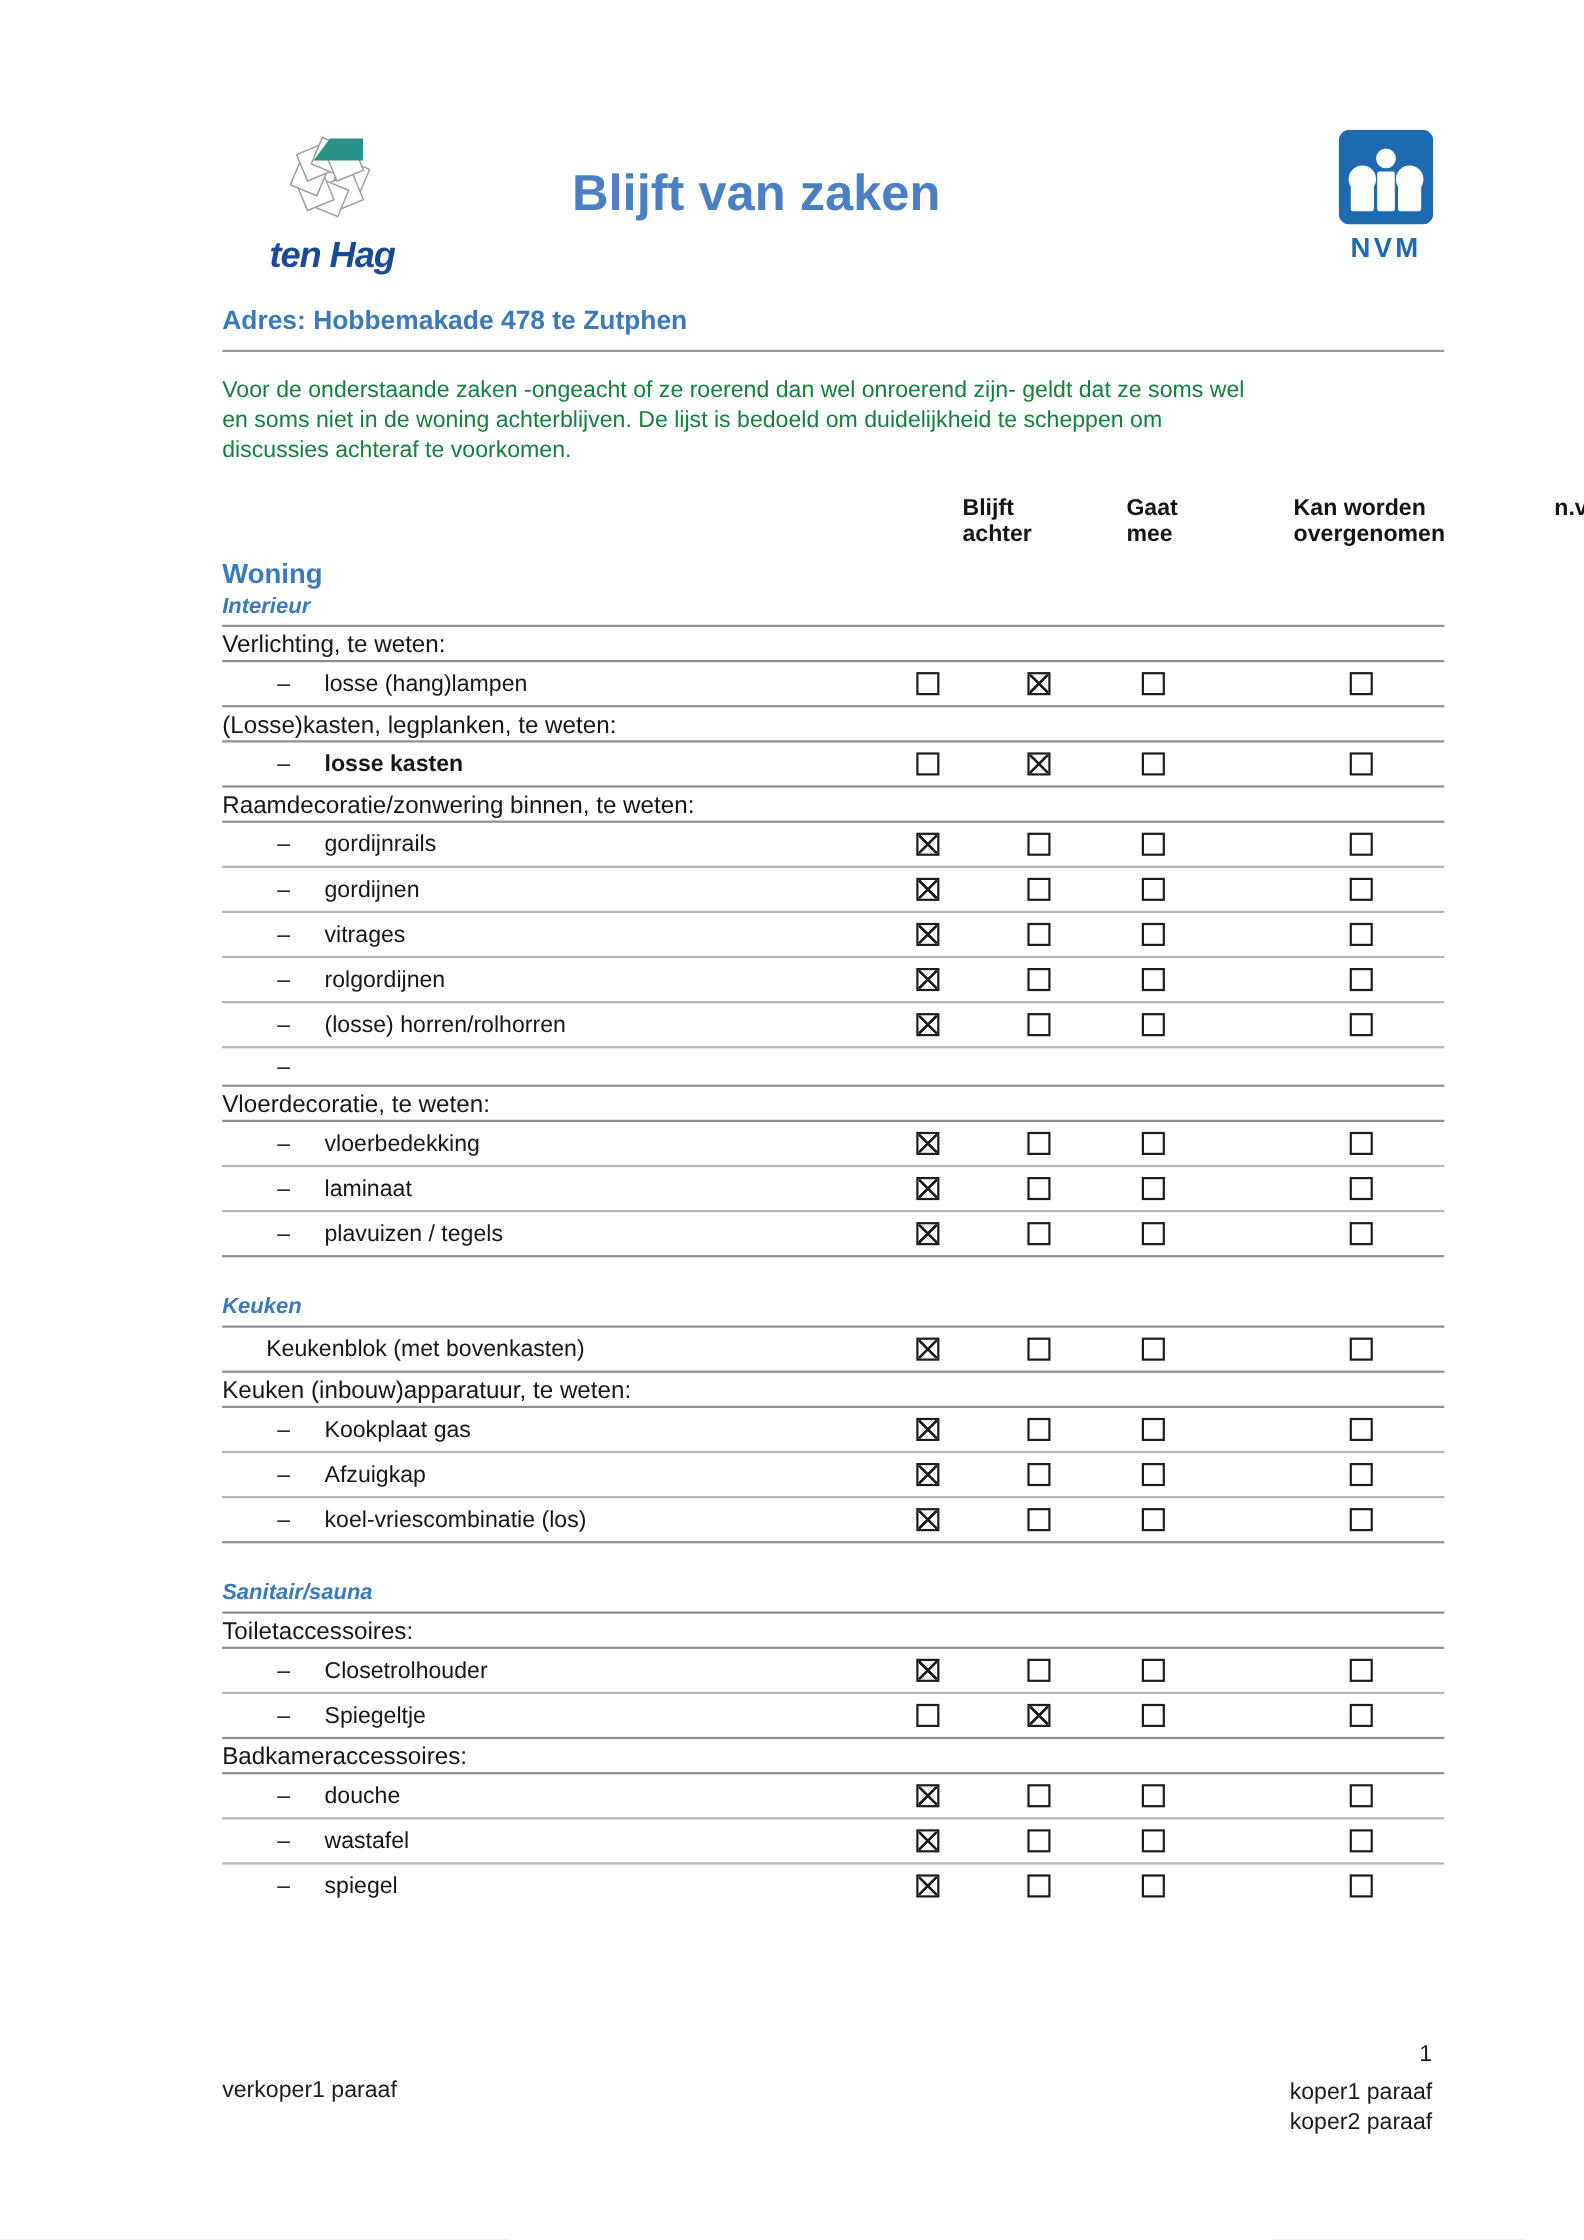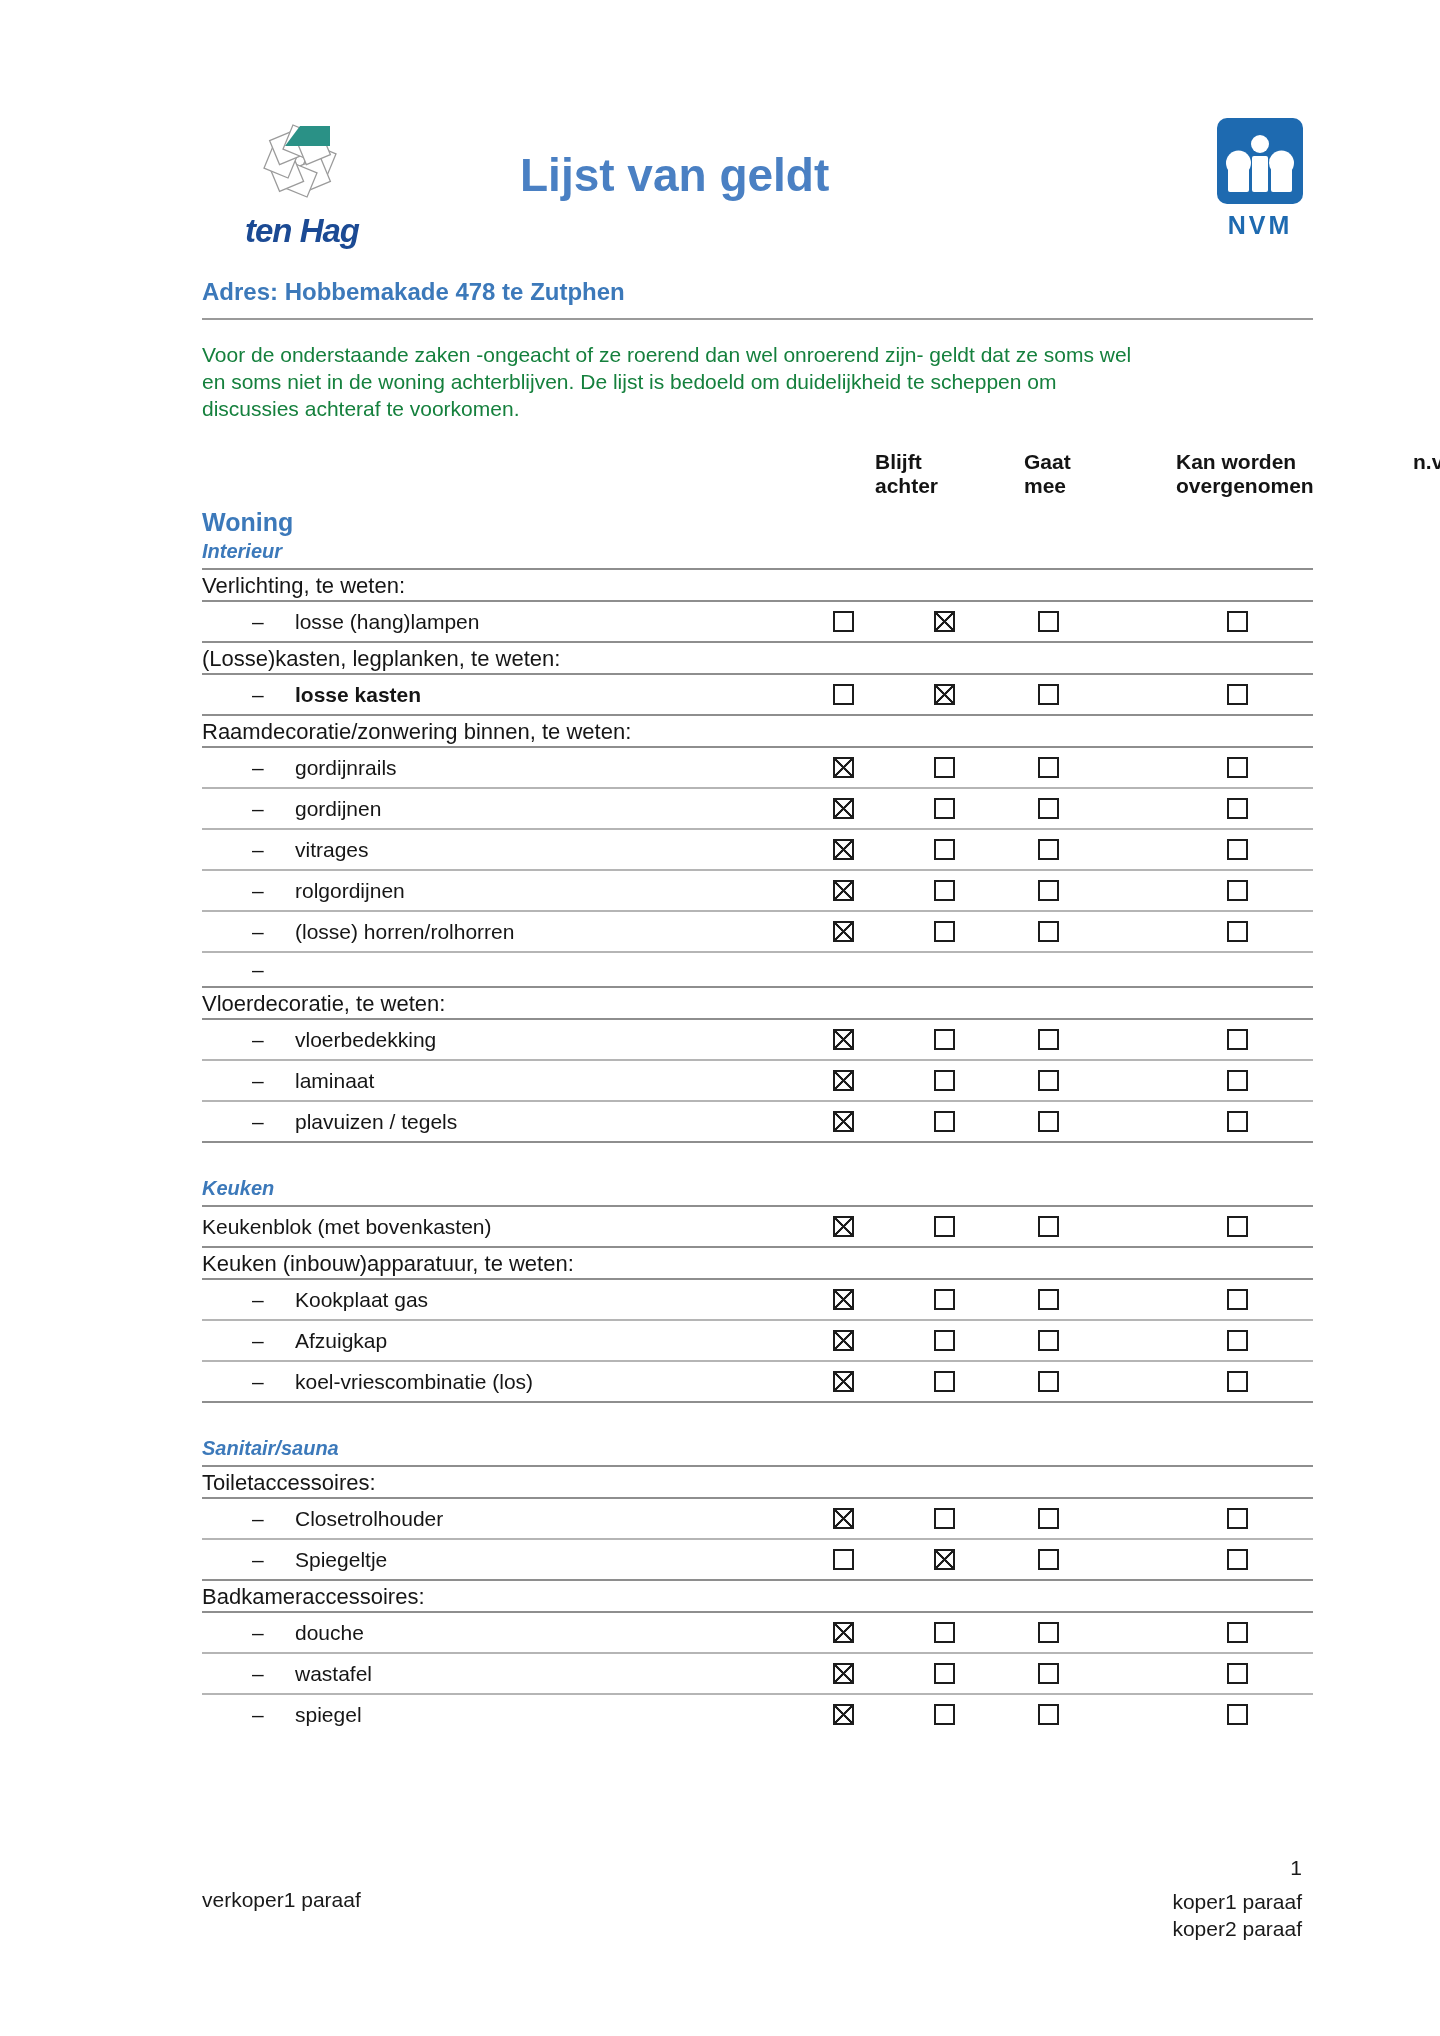--- a/index.html
+++ b/index.html
@@ -40,21 +40,21 @@
   .table{width:100%;}
   .table.closed{border-bottom:2px solid #8e8e8e;}
   .trow{align-items:center;}
   .trow.group{height:30px;border-top:2px solid #8e8e8e;}
   .trow.item,.trow.full{height:39px;border-top:2px solid #b5b5b5;}
   .trow.after-group{border-top-color:#8e8e8e;}
   .trow.empty{height:33px;}
   .glabel{grid-column:1 / -1;font-size:22px;align-self:start;padding-top:3px;color:#161616;}
   .ilabel{display:flex;align-items:center;font-size:21px;color:#161616;}
   .ilabel .dash{width:43px;padding-left:50px;}
-  .ilabel.noindent{padding-left:0;}
+  .ilabel.noindent{padding-left:0;margin-left:40px;}
   .ilabel .itext{}
   .ilabel .itext.b{font-weight:bold;}
   .cbcell{display:flex;align-items:center;}
   .cb{
     width:17px;height:17px;border:2px solid #1c1c1c;background:#fff;
     position:relative;display:inline-block;
   }
   .cb.checked::before{
     content:"";position:absolute;left:0;top:0;width:17px;height:17px;
     background:
@@ -81,21 +81,21 @@
         <rect x="-13" y="-13" width="26" height="26" transform="translate(44,51) rotate(22.5)"></rect>
         <rect x="-13" y="-13" width="26" height="26" transform="translate(49.6,37.6) rotate(67.5)"></rect>
         <rect x="-13" y="-13" width="26" height="26" transform="translate(63,32) rotate(22.5)"></rect>
         <rect x="-13" y="-13" width="26" height="26" transform="translate(76.4,37.6) rotate(67.5)"></rect>
       </g>
       <polygon points="63,16 93,16 93,36 48,36" fill="#2a9186" stroke="none"></polygon>
     </svg>
     <div class="tenhag-name">ten Hag</div>
   </div>
 
-  <div class="doc-title">Lijst van geldt</div>
+  <div class="doc-title">Blijft van zaken</div>
 
   <div class="nvm">
     <svg width="86" height="86" viewBox="0 0 86 86">
       <rect x="0" y="0" width="86" height="86" rx="10" fill="#1e6ab0"></rect>
       <circle cx="43" cy="26" r="9" fill="#ffffff"></circle>
       <rect x="35" y="38" width="16" height="36" rx="2" fill="#ffffff"></rect>
       <circle cx="21.5" cy="45" r="12.5" fill="#ffffff"></circle>
       <rect x="11" y="48" width="21" height="26" rx="2" fill="#ffffff"></rect>
       <circle cx="64.5" cy="45" r="12.5" fill="#ffffff"></circle>
       <rect x="54" y="48" width="21" height="26" rx="2" fill="#ffffff"></rect>

